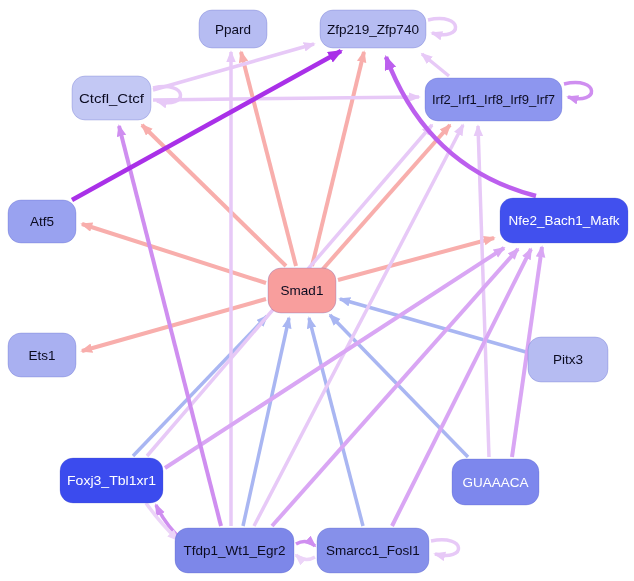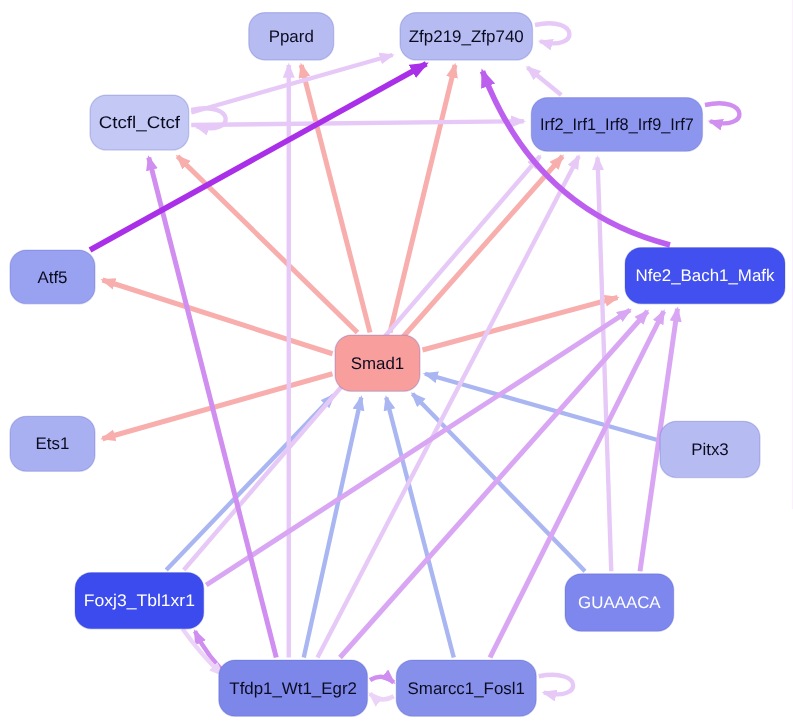--- a/index.html
+++ b/index.html
@@ -1,17 +1,17 @@
 <!DOCTYPE html>
 <html><head>
 <meta charset="utf-8">
 <style>
   html,body{margin:0;padding:0;background:#ffffff;}
   body{width:634px;height:581px;font-family:"Liberation Sans",sans-serif;overflow:hidden;}
-  .stage{position:relative;width:634px;height:581px;background:#f0abfc;}
+  .stage{position:relative;width:634px;height:581px;background:#737373;}
   svg{display:block;}
   text{font-family:"Liberation Sans",sans-serif;}
 </style>
 </head>
 <body>
 
 <div class="stage">
   <svg id="graph" xmlns="http://www.w3.org/2000/svg" width="634" height="581" viewBox="0 0 634 581" style="background: rgb(255, 255, 255);">
       <defs>
         <marker id="arrow0" markerUnits="userSpaceOnUse" markerWidth="14" markerHeight="12" refX="10.2" refY="4.800000000000001" orient="auto">

